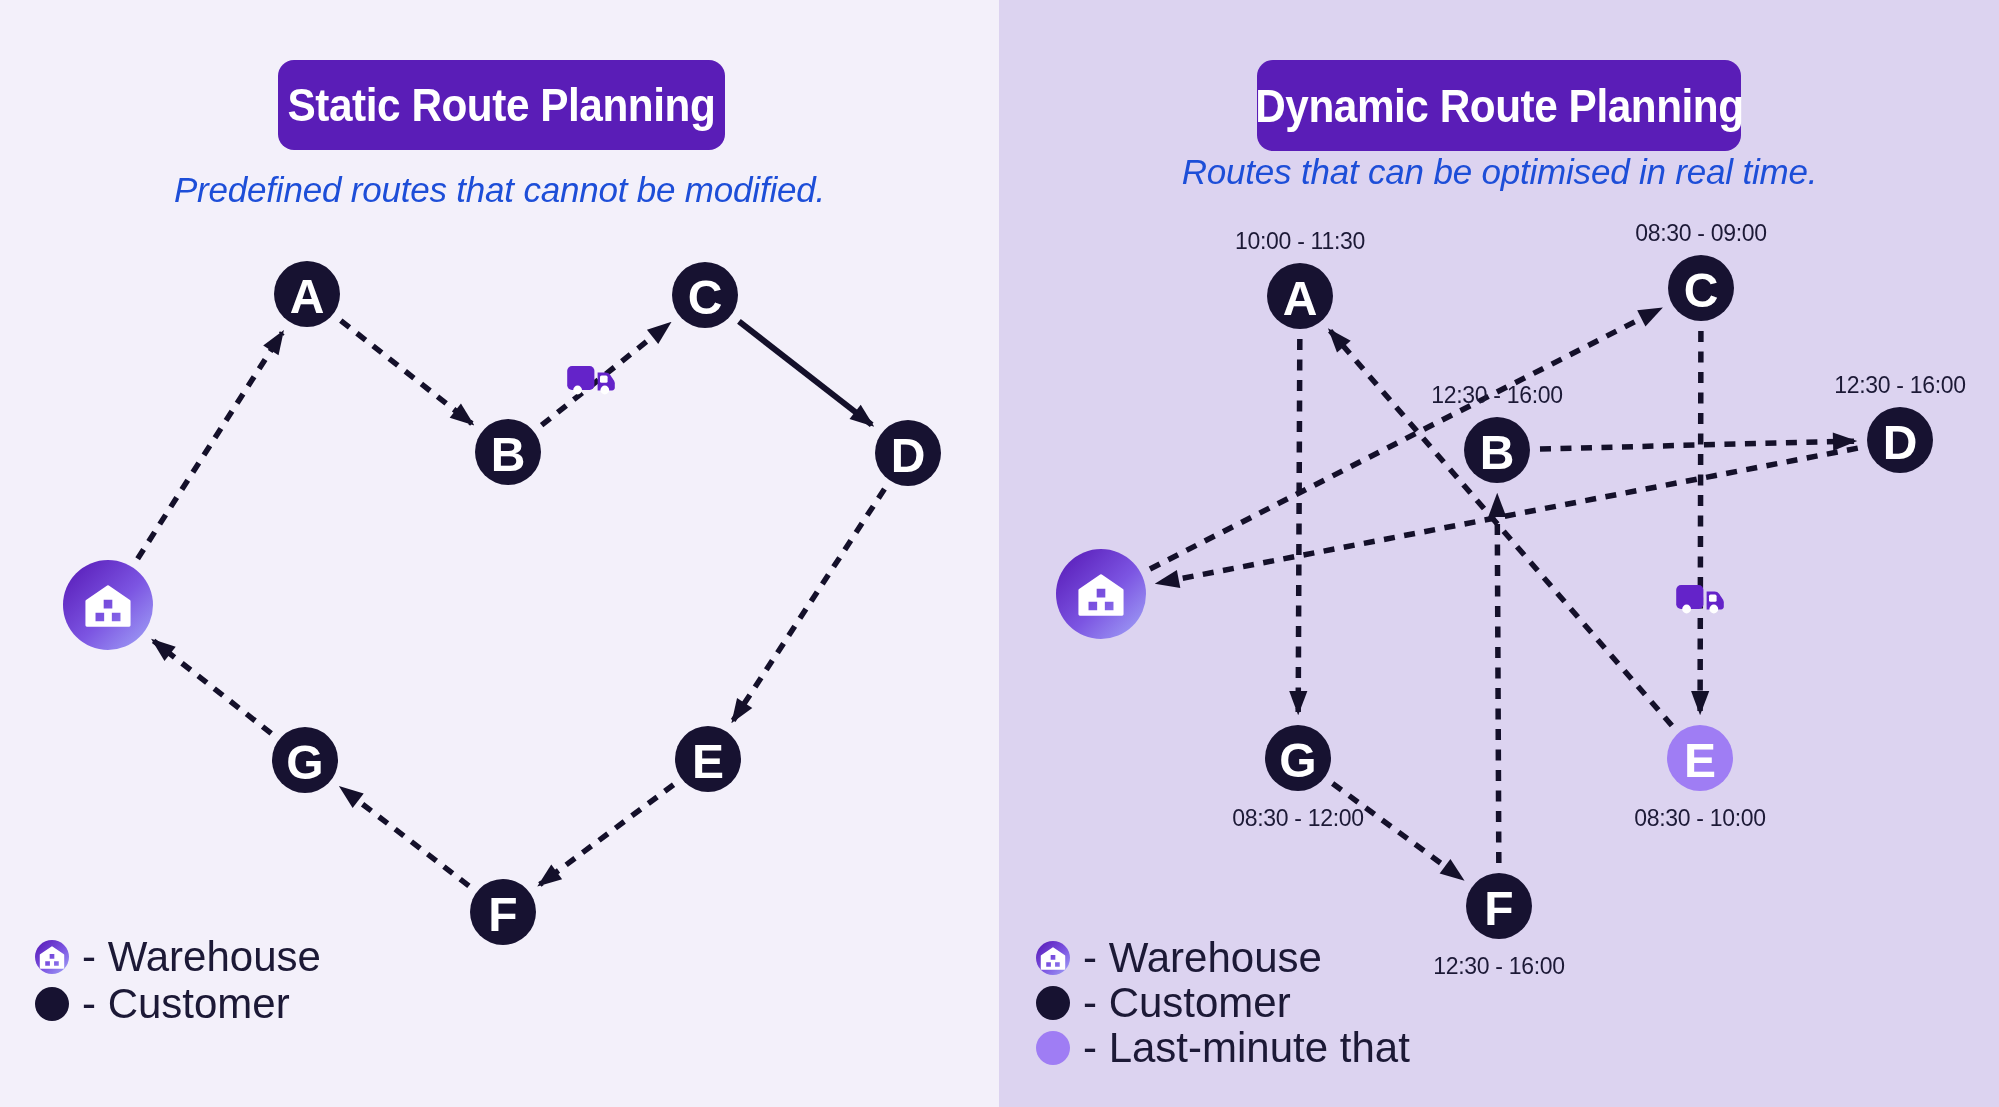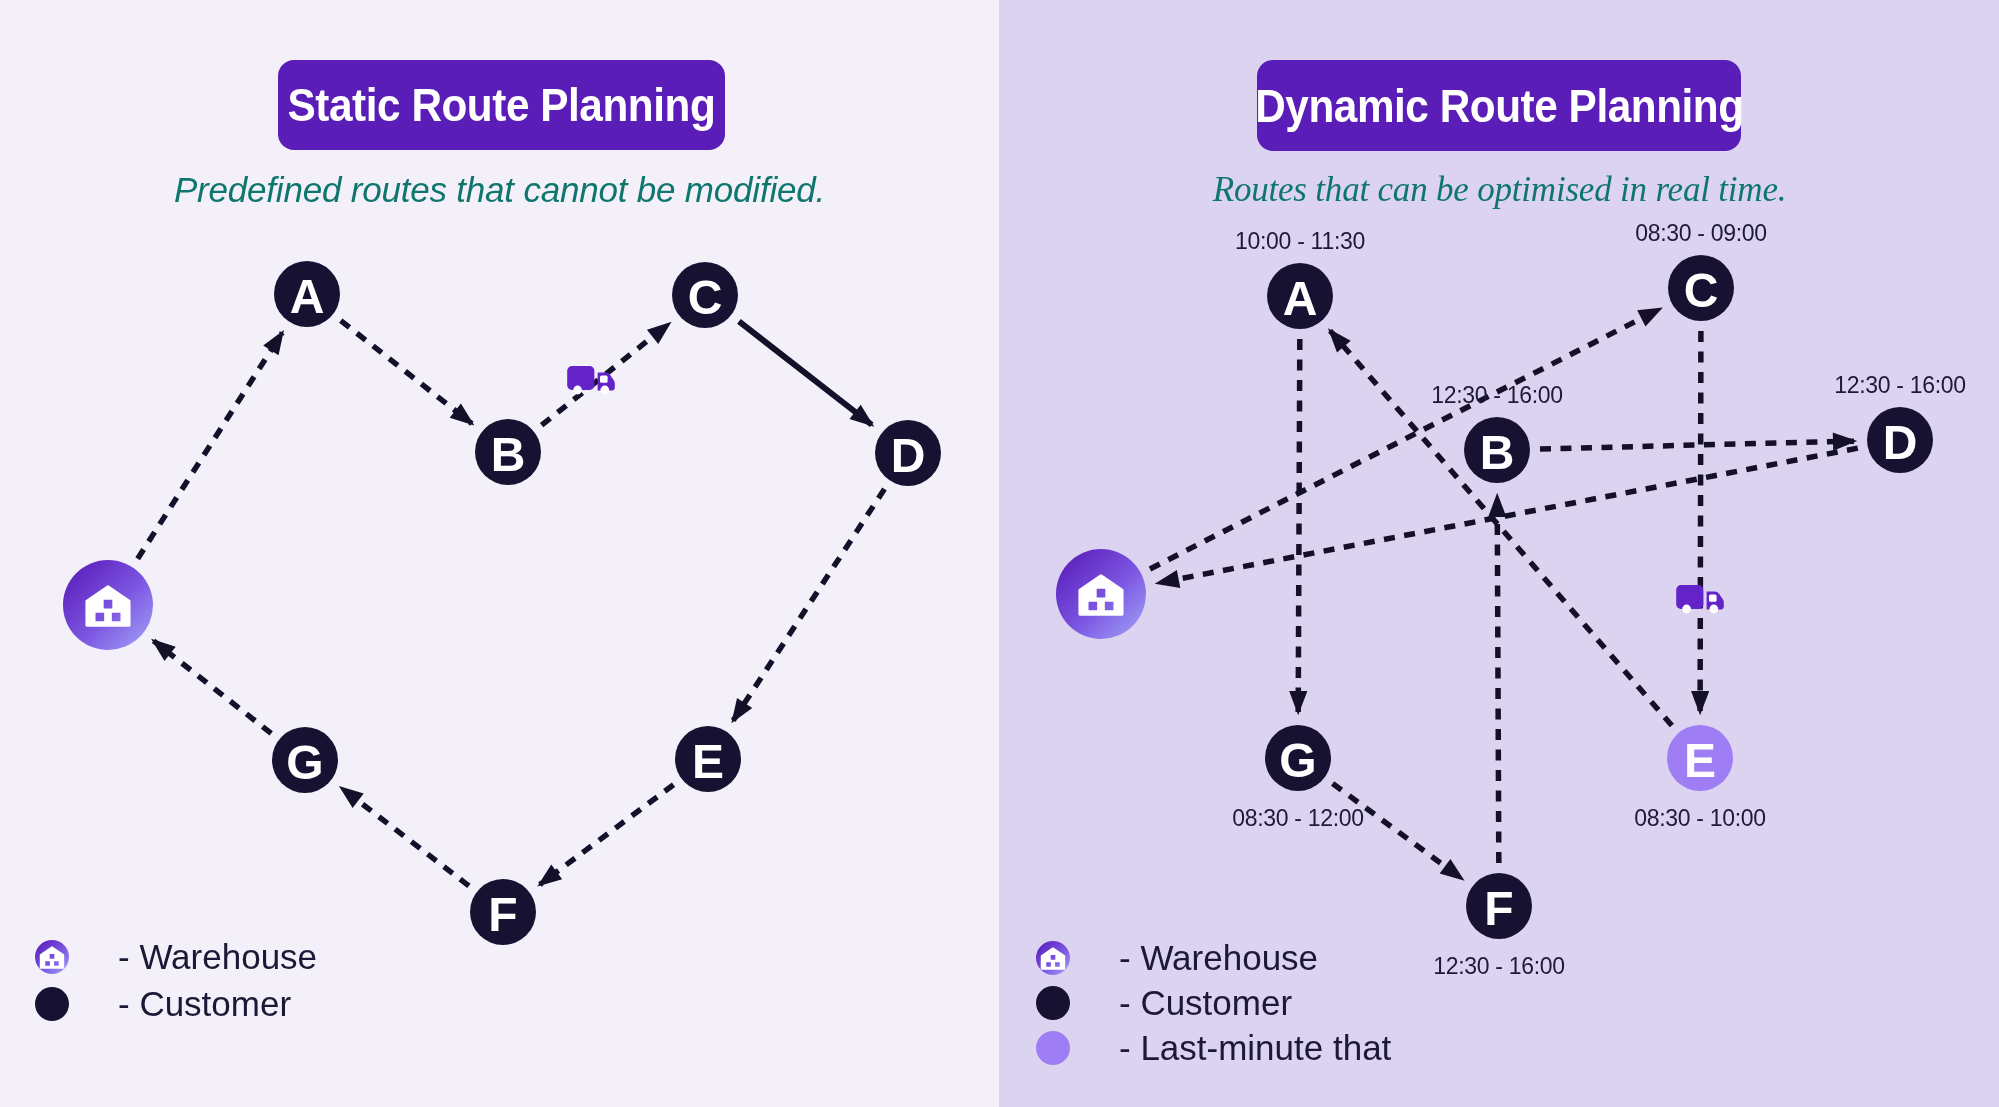--- a/index.html
+++ b/index.html
@@ -18,25 +18,25 @@
   .node-letter{font-family:"Liberation Sans",sans-serif;font-size:48px;font-weight:700;
                fill:#ffffff;text-anchor:middle;dominant-baseline:central;}
   .time-label{font-family:"Liberation Sans",sans-serif;font-size:23px;font-weight:500;
               fill:var(--text);text-anchor:middle;dominant-baseline:central;letter-spacing:-0.3px;}
   .truck-body{fill:var(--truck);}
   .header-btn{position:absolute;display:flex;align-items:center;justify-content:center;
               background:var(--header-bg);border-radius:16px;}
   .header-btn span{font-size:46px;font-weight:700;color:#fff;letter-spacing:-0.5px;
                    transform:scaleX(0.92);display:inline-block;white-space:nowrap;}
   .subtitle{position:absolute;width:999px;text-align:center;font-size:35px;font-style:italic;
-            color:#0f766e;letter-spacing:-0.2px;}
+            color:#1d4ed8;letter-spacing:-0.2px;}
   .legend{position:absolute;display:flex;flex-direction:column;}
   .legend-row{display:flex;align-items:center;height:34px;}
   .legend-row .licon{width:34px;height:34px;margin-right:13px;flex:0 0 34px;}
-  .legend-row .ltext{font-size:35px;color:var(--text);white-space:nowrap;margin-left:36px;}
+  .legend-row .ltext{font-size:42px;color:var(--text);white-space:nowrap;}
   #legend-left{left:35px;top:940px;gap:13px;}
   #legend-right{left:1036px;top:941px;gap:11px;}
 </style>
 </head>
 <body>
 
 <div class="canvas">
 
   <div class="panel-bg" id="bg-left"></div>
   <div class="panel-bg" id="bg-right"></div>
@@ -127,21 +127,21 @@
     </svg>
 
   <div class="header-btn" style="left:278px;top:60px;width:447px;height:90px;">
     <span>Static Route Planning</span>
   </div>
   <div class="header-btn" style="left:1257px;top:60px;width:484px;height:91px;">
     <span>Dynamic Route Planning</span>
   </div>
 
   <div class="subtitle" style="left:0;top:170px;">Predefined routes that cannot be modified.</div>
-  <div class="subtitle" style="left:1000px;top:170px;font-family:Liberation Serif, serif;">Routes that can be optimised in real time.</div>
+  <div class="subtitle" style="left:1000px;top:152px;">Routes that can be optimised in real time.</div>
 
   <div class="legend" id="legend-left">
     <div class="legend-row">
       <span class="licon">
         <svg width="34" height="34" viewBox="0 0 34 34">
           <circle cx="17" cy="17" r="17" fill="url(#whGrad)"></circle>
           <use href="#house" transform="translate(17,17.5) scale(0.52) translate(-24,-22)"></use>
         </svg>
       </span>
       <span class="ltext">- Warehouse</span>

